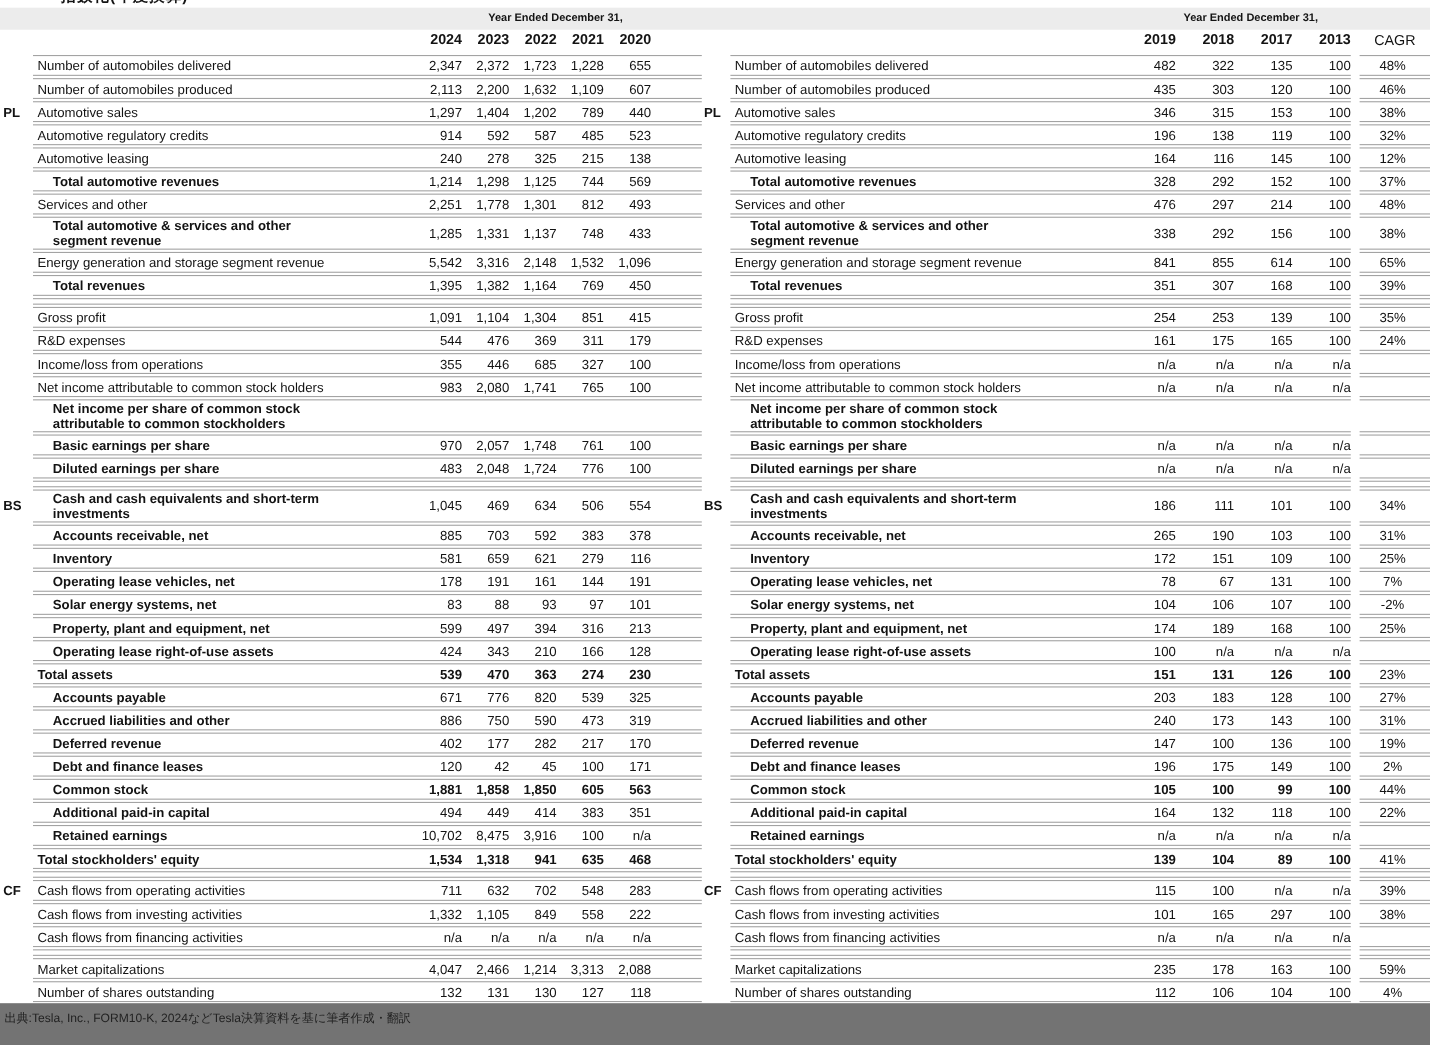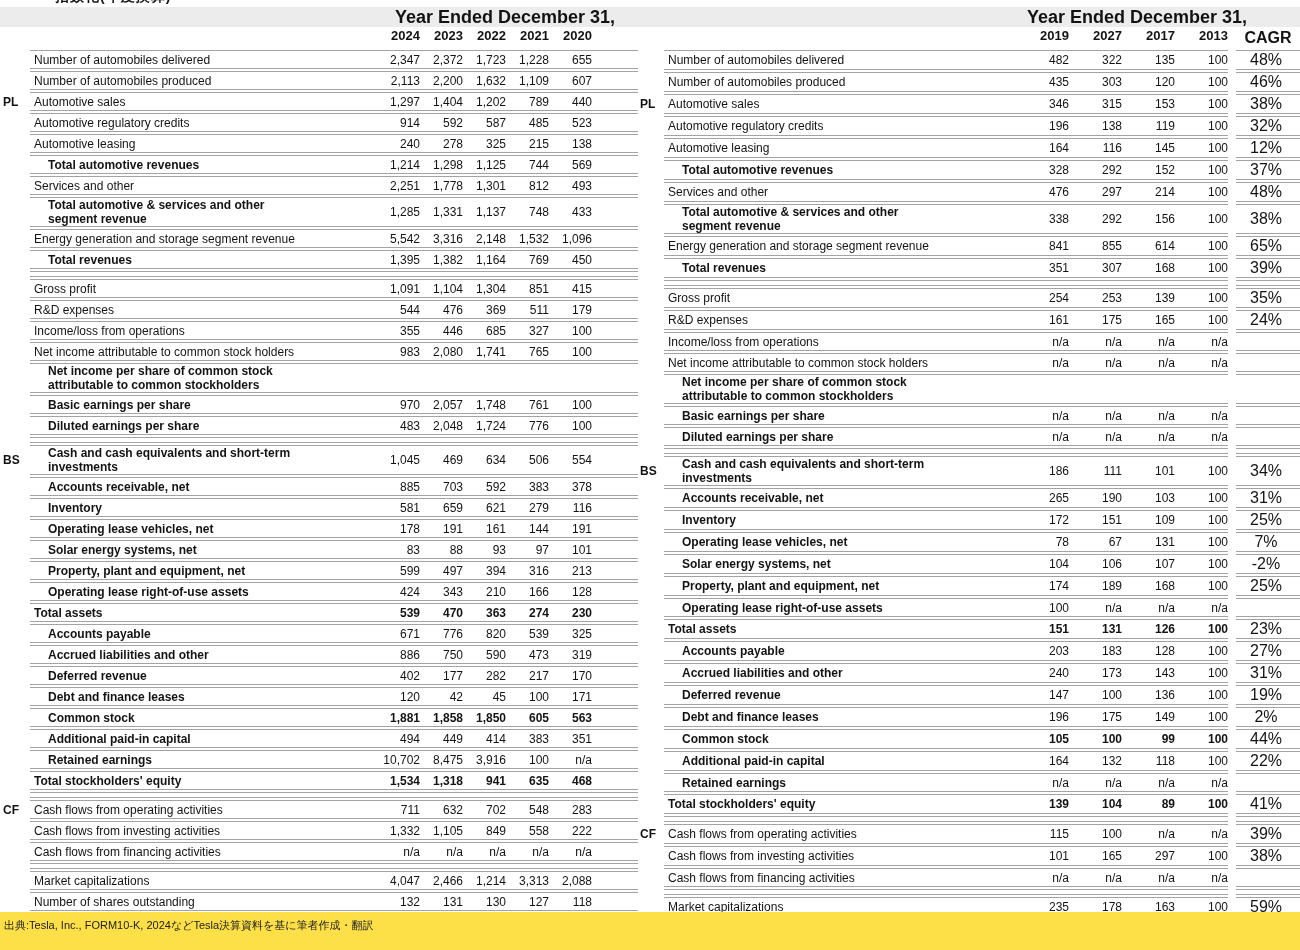--- a/index.html
+++ b/index.html
@@ -11,32 +11,32 @@
   }
   .caption-top{
     position:absolute;left:55px;top:-12px;
     font-size:14px;font-weight:700;letter-spacing:1px;white-space:nowrap;
   }
   .band{
     position:absolute;left:0;top:7px;width:1300px;height:20px;background:#ececec;
   }
   .period-header{
     position:absolute;top:6px;height:22px;line-height:22px;
-    font-size:18px;font-weight:700;text-align:center;
+    font-size:10px;font-weight:700;text-align:center;
   }
   .period-header.ph-left{left:375px;width:260px;}
   .period-header.ph-right{left:1007px;width:260px;}
 
   .tbl{position:absolute;top:29px;}
   .tbl-left{left:0;width:638px;}
   .tbl-right{left:638px;width:662px;}
 
   .hdr{display:flex;align-items:flex-start;height:18px;padding-bottom:1px;}
   .hdr .num{font-weight:700;font-size:13px;}
-  .hdr .cagrh{width:64px;text-align:center;font-weight:700;font-size:16px;}
+  .hdr .cagrh{width:64px;text-align:center;font-weight:400;font-size:13px;}
 
   .row{display:flex;margin-top:2px;}
   .marker{
     width:30px;flex:0 0 30px;display:flex;align-items:center;
     padding-left:3px;box-sizing:border-box;
     font-weight:700;font-size:12px;
   }
   .tbl-right .marker{width:26px;flex:0 0 26px;padding-left:2px;}
   .lined{
     flex:1;display:flex;align-items:center;
@@ -50,27 +50,27 @@
   .label.ind{padding-left:18px;font-weight:bold;}
   .num{
     width:43px;flex:0 0 43px;text-align:right;font-size:12px;line-height:14px;
   }
   .tbl-right .num{width:53px;flex:0 0 53px;}
   .trail{width:46px;flex:0 0 46px;}
   .gapc{width:8px;flex:0 0 8px;}
   .cagr{
     width:64px;flex:0 0 64px;display:flex;align-items:center;justify-content:center;
     border-top:1px solid #a3a3a3;border-bottom:1px solid #a3a3a3;
-    font-size:16px;min-height:17px;box-sizing:border-box;padding-right:4px;
+    font-size:12px;min-height:17px;box-sizing:border-box;padding-right:4px;
   }
   .row.spacer .lined,.row.spacer .cagr{min-height:4px;}
   .row.bold .label,.row.bold .num{font-weight:700;}
 
   .footer-band{
-    position:absolute;left:0;top:912px;width:1300px;height:38px;background:#fde047;
+    position:absolute;left:0;top:912px;width:1300px;height:38px;background:#737373;
   }
   .source-note{
     padding:6px 0 0 4px;font-size:11px;color:#222;
   }
 </style>
 </head>
 <body>
 
 <div class="caption-top">指数化(年度換算)</div>
 <div class="band"></div>
@@ -226,21 +226,21 @@
           <div class="trail"></div>
         </div>
       </div>
       <div class="row">
         <div class="marker"></div>
         <div class="lined">
           <div class="label">R&amp;D expenses</div>
           <div class="num">544</div>
           <div class="num">476</div>
           <div class="num">369</div>
-          <div class="num">511</div>
+          <div class="num">311</div>
           <div class="num">179</div>
           <div class="trail"></div>
         </div>
       </div>
       <div class="row">
         <div class="marker"></div>
         <div class="lined">
           <div class="label">Income/loss from operations</div>
           <div class="num">355</div>
           <div class="num">446</div>
@@ -565,21 +565,21 @@
         </div>
       </div>
     </div>
 </div>
 
 <div class="tbl tbl-right">
   <div class="hdr">
     <div class="marker"></div>
     <div class="label"></div>
     <div class="num">2019</div>
-    <div class="num">2027</div>
+    <div class="num">2018</div>
     <div class="num">2017</div>
     <div class="num">2013</div>
     <div class="gapc"></div>
     <div class="cagrh">CAGR</div>
   </div>
   <div>
       <div class="row">
         <div class="marker"></div>
         <div class="lined">
           <div class="label">Number of automobiles delivered</div>

